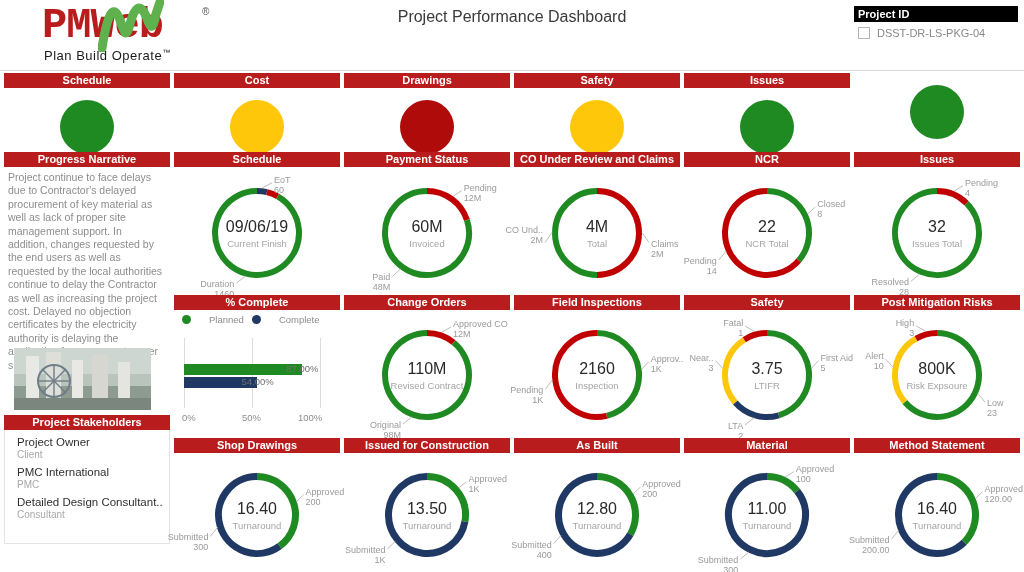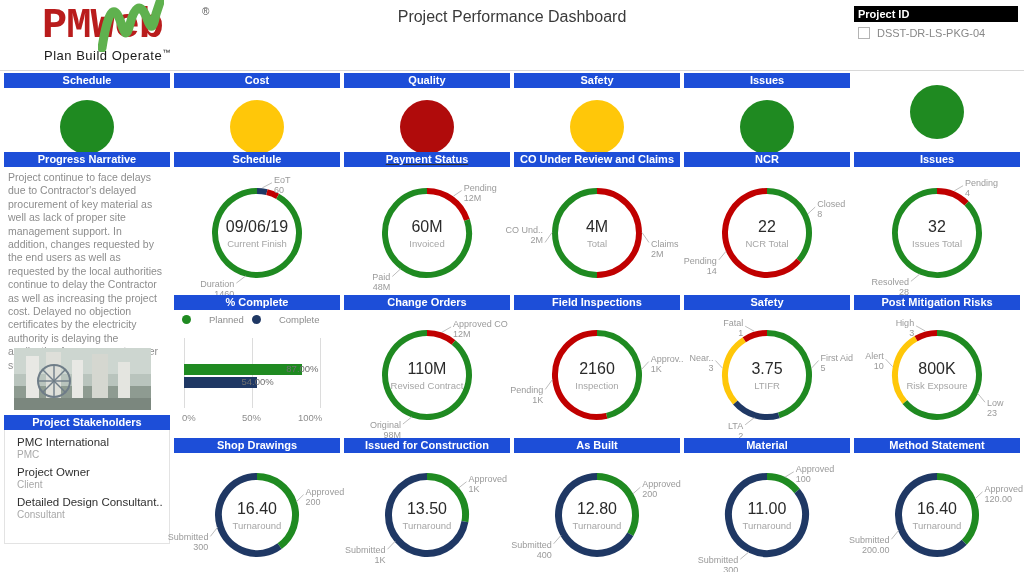--- a/index.html
+++ b/index.html
@@ -29,21 +29,21 @@
     font-weight:bold;}
   .filter-row{display:flex;align-items:center;gap:7px;padding:5px 4px 0 4px;}
   .chk{width:10px;height:10px;border:1px solid #b4b4b4;background:#fff;
     flex:0 0 auto;}
   .filter-val{font-size:11px;color:#888;}
   .hdr-rule{position:absolute;left:0;top:70px;width:1024px;height:1px;
     background:#d8d8d8;}
 
   
   .panel{position:absolute;box-sizing:border-box;}
-  .ph{background:#1d4ed8;color:#fff;font-size:11px;font-weight:bold;
+  .ph{background:#b91c1c;color:#fff;font-size:11px;font-weight:bold;
     text-align:center;height:15px;line-height:15px;
     white-space:nowrap;overflow:hidden;}
   .pbody{position:relative;width:100%;}
 
   
   .kpi-circle{position:absolute;left:50%;transform:translateX(-50%);top:12px;
     width:54px;height:54px;border-radius:50%;}
 
   
   .donut-wrap{position:relative;width:100%;height:100%;}
@@ -121,21 +121,21 @@
           <div class="kpi-circle" style="background: rgb(31, 138, 33);"></div>
         </div>
       </div>
       <div class="panel" style="left: 174px; top: 73px; width: 166px; height: 72px;">
         <div class="ph">Cost</div>
         <div class="pbody" style="height: 57px;">
           <div class="kpi-circle" style="background: rgb(255, 199, 9);"></div>
         </div>
       </div>
       <div class="panel" style="left: 344px; top: 73px; width: 166px; height: 72px;">
-        <div class="ph">Quality</div>
+        <div class="ph">Drawings</div>
         <div class="pbody" style="height: 57px;">
           <div class="kpi-circle" style="background: rgb(176, 11, 11);"></div>
         </div>
       </div>
       <div class="panel" style="left: 514px; top: 73px; width: 166px; height: 72px;">
         <div class="ph">Safety</div>
         <div class="pbody" style="height: 57px;">
           <div class="kpi-circle" style="background: rgb(255, 199, 9);"></div>
         </div>
       </div>
@@ -173,26 +173,26 @@
       <line x1="28" y1="21" x2="52" y2="45" stroke="#6f7d88" stroke-width="1.4"></line>
       <line x1="52" y1="21" x2="28" y2="45" stroke="#6f7d88" stroke-width="1.4"></line>
       <rect x="0" y="50" width="137" height="12" fill="#7b877e"></rect>
     </svg>
   </div>
 
   <div class="panel" style="left:4px;top:415px;width:166px;height:153px;">
     <div class="ph">Project Stakeholders</div>
     <div class="stk-box" id="stk-list">
         <div class="stk-item">
+          <div class="stk-name">Project Owner</div>
+          <div class="stk-role">Client</div>
+        </div>
+        <div class="stk-item">
           <div class="stk-name">PMC International</div>
           <div class="stk-role">PMC</div>
-        </div>
-        <div class="stk-item">
-          <div class="stk-name">Project Owner</div>
-          <div class="stk-role">Client</div>
         </div>
         <div class="stk-item">
           <div class="stk-name">Detailed Design Consultant...</div>
           <div class="stk-role">Consultant</div>
         </div>
       </div>
   </div>
 
   <div id="charts">
       <div class="panel" style="left: 174px; top: 152px; width: 166px; height: 142px;">
@@ -210,21 +210,21 @@
             <svg width="166" height="127" style="position: absolute; left: 0px; top: 0px; pointer-events: none;">
               <path d="M 88.32229269146146 20.81585067939174 L 97.96747317869736 15.794793967432291" stroke="#bdbdbd" stroke-width="1" fill="none"></path>
             </svg>
             <div class="dlabel l" style="right: 105.67px; top: 112.122px;">Duration<br>1460</div>
             <svg width="166" height="127" style="position: absolute; left: 0px; top: 0px; pointer-events: none;">
               <path d="M 71.56799259379314 109.02366260627007 L 62.3301264208736 116.1220850991854" stroke="#bdbdbd" stroke-width="1" fill="none"></path>
             </svg>
           </div>
         </div>
       </div>
-      <div class="panel" style="left: 344px; top: 152px; width: 166px; height: 142px; text-decoration: underline;">
+      <div class="panel" style="left: 344px; top: 152px; width: 166px; height: 142px;">
         <div class="ph">Payment Status</div>
         <div class="pbody" style="height: 127px;">
           <div class="donut-wrap">
             <svg width="92" height="92" viewBox="0 0 92 92" class="donut-svg" style="top: 19.5px;">
               <path d="M 46 4 A 42 42 0 0 1 85.94437368439645 33.02128623625221" stroke="#C00000" stroke-width="6" fill="none"></path>
               <path d="M 85.94437368439645 33.02128623625221 A 42 42 0 1 1 45.99999999999999 4" stroke="#1F8A21" stroke-width="6" fill="none"></path>
               <text x="46" y="45" text-anchor="middle" class="ctr-val">60M</text>
               <text x="46" y="60" text-anchor="middle" class="ctr-sub">Invoiced</text>
             </svg>
             <div class="dlabel r" style="left: 119.687px; top: 15.5213px;">Pending<br>12M</div>

